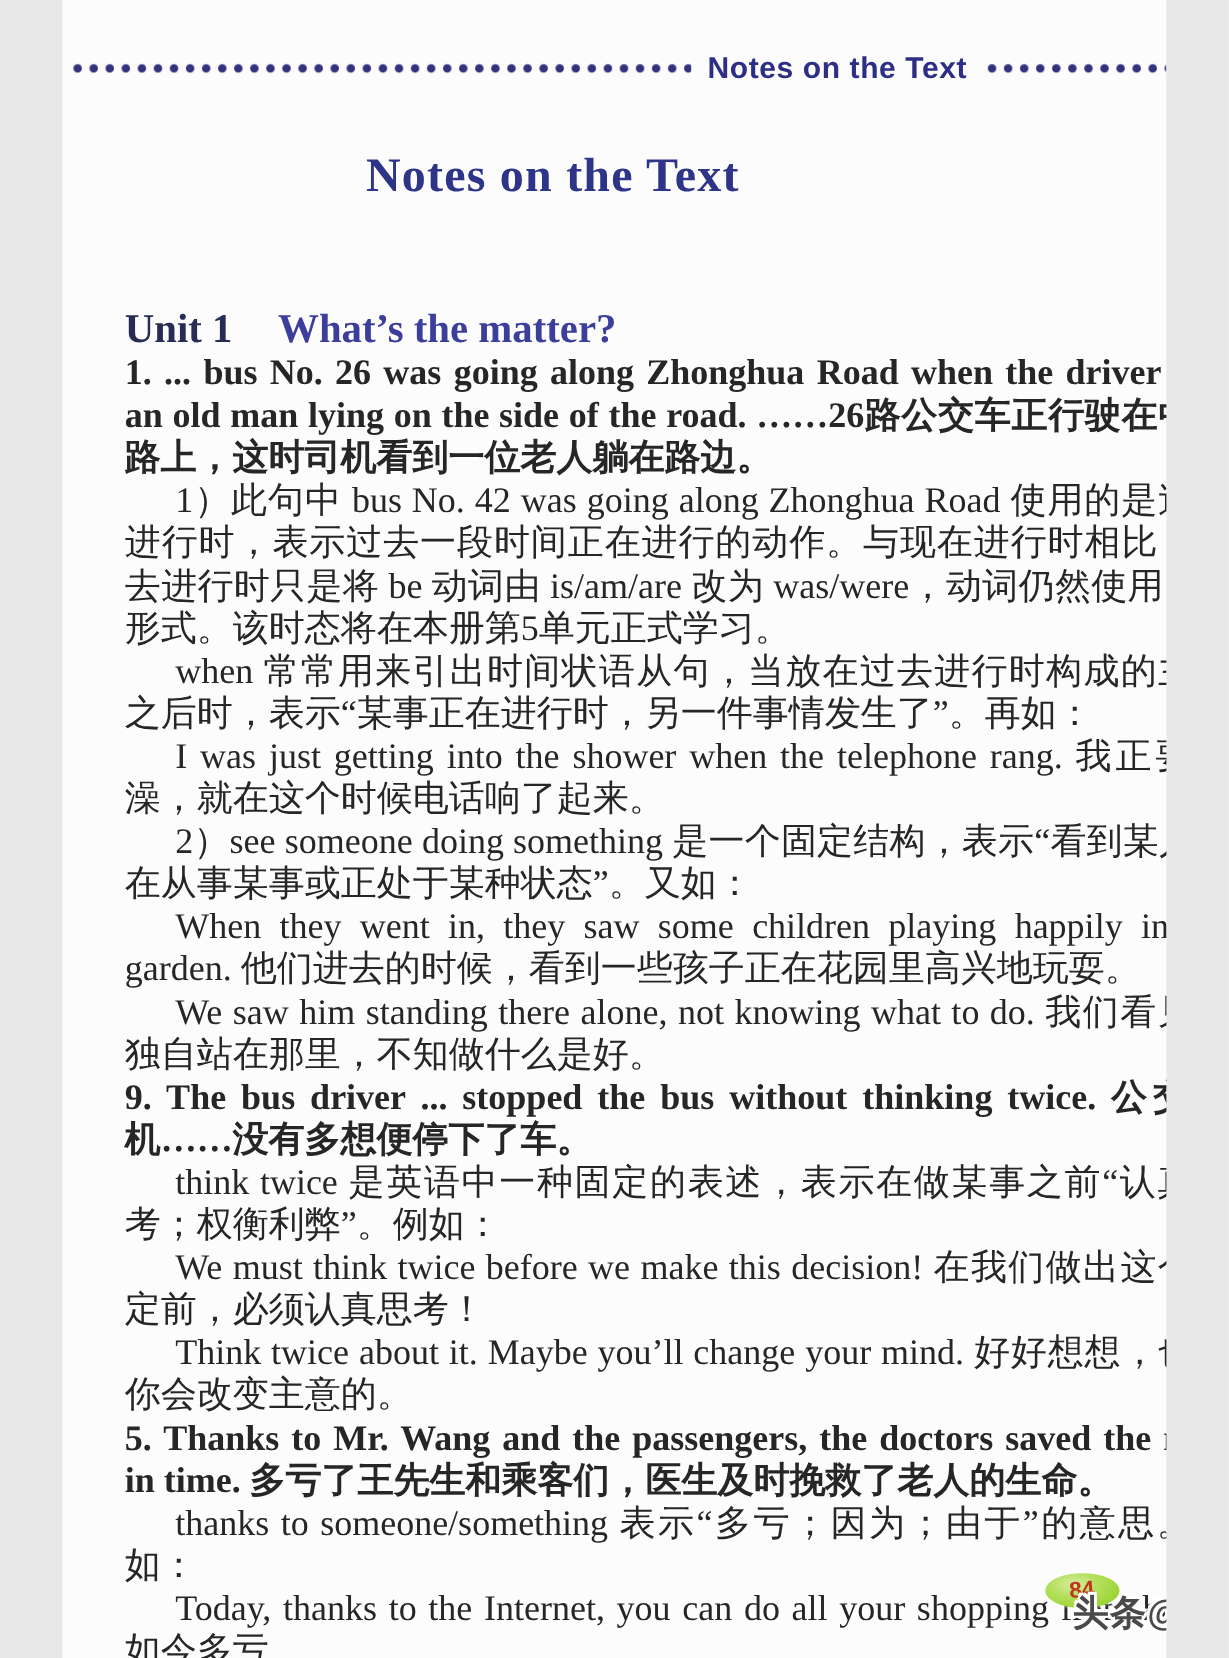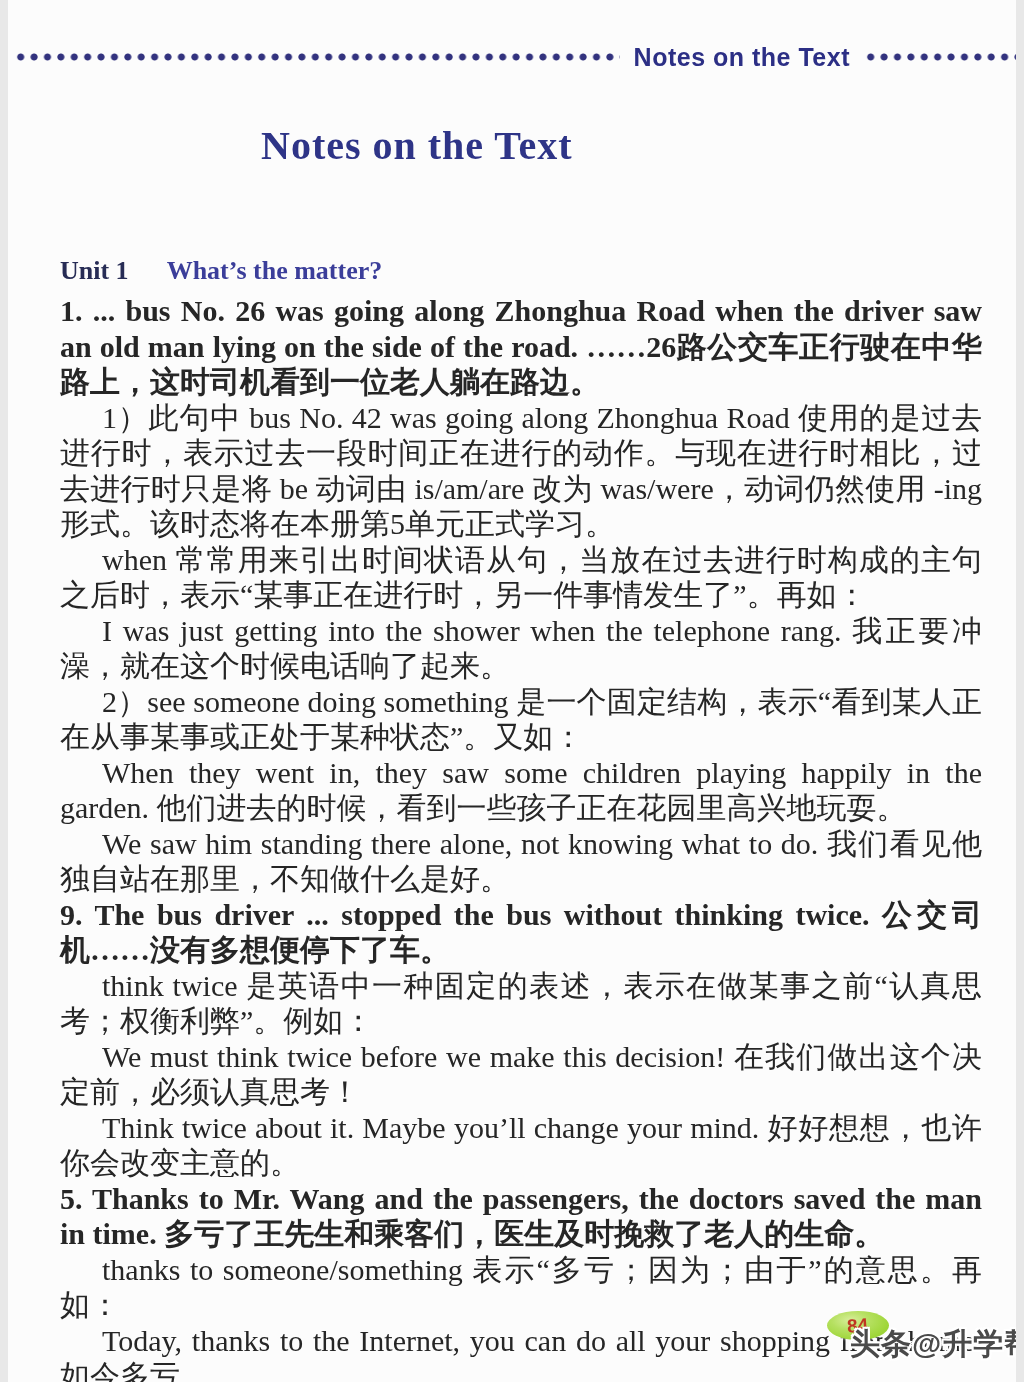--- a/index.html
+++ b/index.html
@@ -1,19 +1,19 @@
 <!DOCTYPE html>
 <html><head>
 <meta charset="utf-8">
 <style>
   html,body{margin:0;padding:0;}
   body{background:#e8e8e8;}
   .page{
     position:relative;
-    width:1008px;height:1382px;
+    width:920px;height:1382px;
     margin:0 auto;
     background:#fcfcfc;
     overflow:hidden;
     font-family:"Liberation Serif","DejaVu Serif",serif;
   }
 
   
   .running-header{
     position:absolute;top:46px;left:0;right:0;height:22px;
     display:flex;align-items:center;gap:14px;
@@ -36,21 +36,21 @@
   
   .page-title{
     position:absolute;top:122px;left:253px;
     font-size:40px;font-weight:700;color:#2e3487;
     letter-spacing:1px;white-space:nowrap;
   }
 
   
   .unit-heading{
     position:absolute;top:256px;left:52px;
-    font-size:26px;font-weight:700;white-space:nowrap;text-align:right;
+    font-size:34px;font-weight:700;white-space:nowrap;text-align:right;
   }
   .unit-label{color:#272c55;}
   .unit-gap{display:inline-block;width:38px;}
   .unit-topic{color:#3b3e9a;}
 
   
   .body-text{
     position:absolute;top:293px;left:52px;width:922px;
     font-size:30px;line-height:35.5px;color:#262626;
     text-align:justify;

